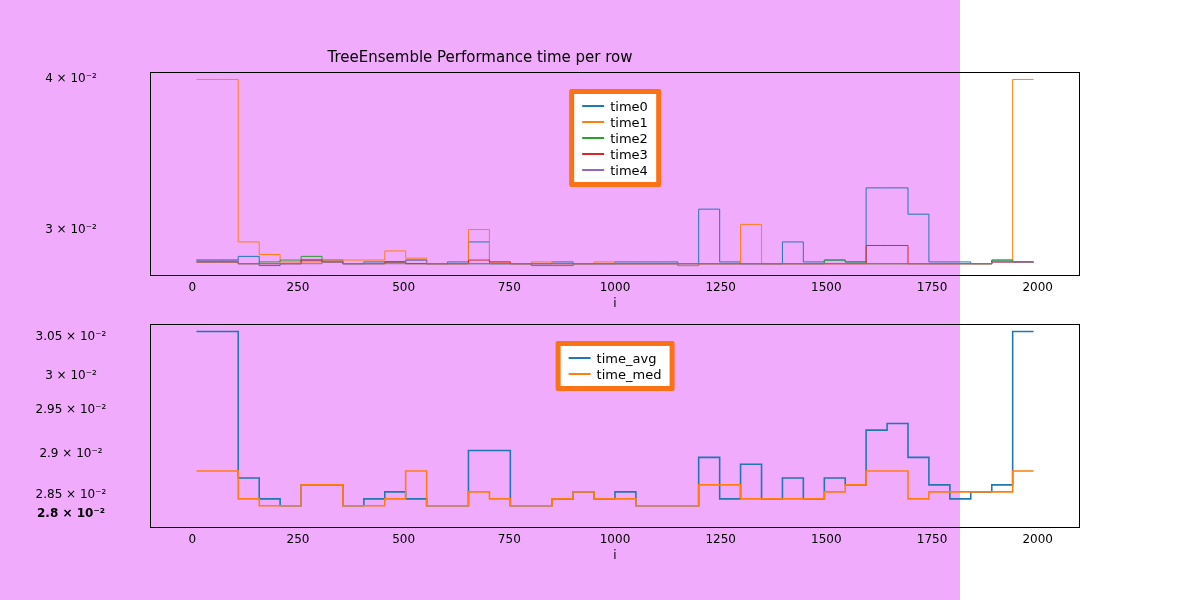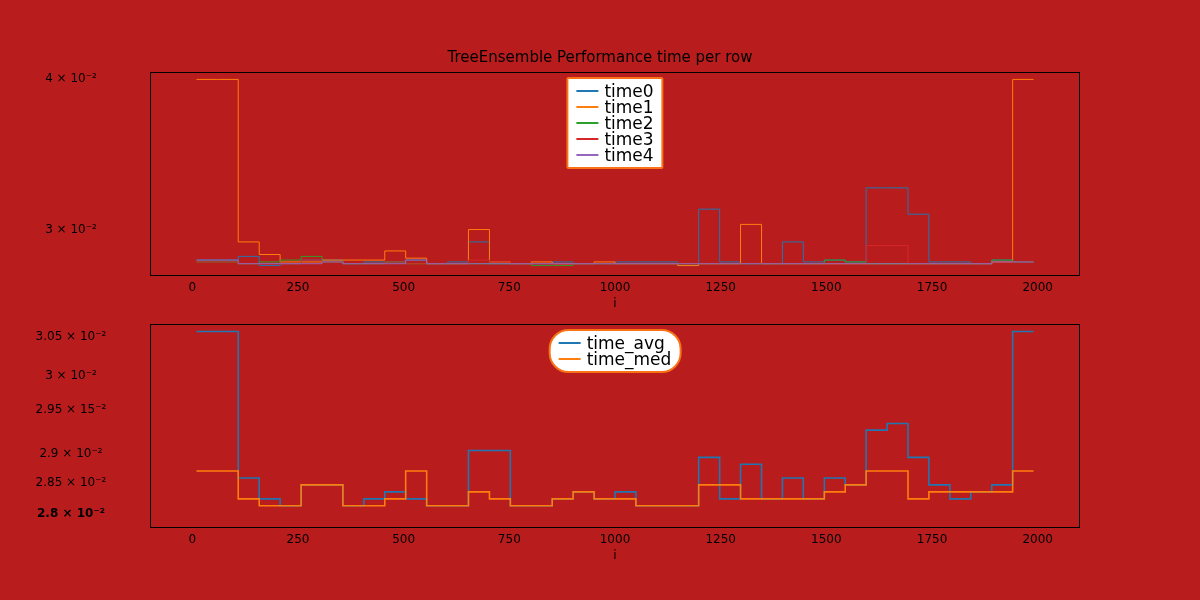--- a/index.html
+++ b/index.html
@@ -5,23 +5,23 @@
   html, body {
     margin: 0;
     padding: 0;
     background: #ffffff;
     font-family: "DejaVu Sans", "Helvetica Neue", Arial, sans-serif;
     font-size: 12px;
     color: #000;
   }
   .figure {
     position: relative;
-    width: 1200px;
+    width: 960px;
     height: 600px;
-    background: #b91c1c;
+    background: #f0abfc;
   }
   .suptitle {
     position: absolute;
     top: 48px;
     left: 0;
     right: 0;
     text-align: center;
     font-size: 15px;
   }
   .axes {
@@ -38,25 +38,26 @@
   }
   .ytick, .xtick {
     position: absolute;
     font-size: 12px;
     white-space: nowrap;
   }
   .ytick { text-align: center; }
   .xtick { text-align: center; transform: translateX(-50%); }
   .legend {
     position: absolute;
-    border: 2px solid #f97316;
+    border: 5px solid #f97316;
     border-radius: 2px;
     background: #fff;
     padding: 4px 8px;
-    font-size: 17px;
+    font-size: 13px;
+    margin-top: 12px;
   }
   .legend-row {
     display: flex;
     align-items: center;
     gap: 6px;
     height: 16px;
   }
   .legend-swatch {
     width: 22px;
     height: 0;
@@ -123,36 +124,36 @@
       <div class="xtick" style="left: 932.045px; top: 280px;">1750</div>
       <div class="xtick" style="left: 1037.73px; top: 280px;">2000</div>
     </div>
   <div class="xlabel" style="top:296px; left:150px; width:930px;">i</div>
 
   <div id="ax1" class="axes" style="left:150px; top:324px; width:930px; height:204px;">
     <svg class="plot" id="plot1" viewBox="0 0 930 204">
         <path d="M 42.3 6.5 L 42.3 6.5 L 63.4 6.5 L 63.4 6.5 L 84.5 6.5 L 84.5 154.5 L 105.7 154.5 L 105.7 175.6 L 126.8 175.6 L 126.8 182.6 L 148.0 182.6 L 148.0 161.5 L 169.1 161.5 L 169.1 161.5 L 190.2 161.5 L 190.2 182.6 L 211.4 182.6 L 211.4 175.6 L 232.5 175.6 L 232.5 168.5 L 253.6 168.5 L 253.6 175.6 L 274.8 175.6 L 274.8 182.6 L 295.9 182.6 L 295.9 182.6 L 317.0 182.6 L 317.0 126.8 L 338.2 126.8 L 338.2 126.8 L 359.3 126.8 L 359.3 182.6 L 380.5 182.6 L 380.5 182.6 L 401.6 182.6 L 401.6 175.6 L 422.7 175.6 L 422.7 168.5 L 443.9 168.5 L 443.9 175.6 L 465.0 175.6 L 465.0 168.5 L 486.1 168.5 L 486.1 182.6 L 507.3 182.6 L 507.3 182.6 L 528.4 182.6 L 528.4 182.6 L 549.5 182.6 L 549.5 133.7 L 570.7 133.7 L 570.7 175.6 L 591.8 175.6 L 591.8 140.6 L 613.0 140.6 L 613.0 175.6 L 634.1 175.6 L 634.1 154.5 L 655.2 154.5 L 655.2 175.6 L 676.4 175.6 L 676.4 154.5 L 697.5 154.5 L 697.5 161.5 L 718.6 161.5 L 718.6 106.2 L 739.8 106.2 L 739.8 99.4 L 760.9 99.4 L 760.9 133.7 L 782.0 133.7 L 782.0 161.5 L 803.2 161.5 L 803.2 175.6 L 824.3 175.6 L 824.3 168.5 L 845.5 168.5 L 845.5 161.5 L 866.6 161.5 L 866.6 6.5 L 887.7 6.5 " fill="none" stroke="#1f77b4" stroke-width="1.6"></path>
         <path d="M 42.3 147.5 L 42.3 147.5 L 63.4 147.5 L 63.4 147.5 L 84.5 147.5 L 84.5 175.6 L 105.7 175.6 L 105.7 182.6 L 126.8 182.6 L 126.8 182.6 L 148.0 182.6 L 148.0 161.5 L 169.1 161.5 L 169.1 161.5 L 190.2 161.5 L 190.2 182.6 L 211.4 182.6 L 211.4 182.6 L 232.5 182.6 L 232.5 175.6 L 253.6 175.6 L 253.6 147.5 L 274.8 147.5 L 274.8 182.6 L 295.9 182.6 L 295.9 182.6 L 317.0 182.6 L 317.0 168.5 L 338.2 168.5 L 338.2 175.6 L 359.3 175.6 L 359.3 182.6 L 380.5 182.6 L 380.5 182.6 L 401.6 182.6 L 401.6 175.6 L 422.7 175.6 L 422.7 168.5 L 443.9 168.5 L 443.9 175.6 L 465.0 175.6 L 465.0 175.6 L 486.1 175.6 L 486.1 182.6 L 507.3 182.6 L 507.3 182.6 L 528.4 182.6 L 528.4 182.6 L 549.5 182.6 L 549.5 161.5 L 570.7 161.5 L 570.7 161.5 L 591.8 161.5 L 591.8 175.6 L 613.0 175.6 L 613.0 175.6 L 634.1 175.6 L 634.1 175.6 L 655.2 175.6 L 655.2 175.6 L 676.4 175.6 L 676.4 168.5 L 697.5 168.5 L 697.5 161.5 L 718.6 161.5 L 718.6 147.5 L 739.8 147.5 L 739.8 147.5 L 760.9 147.5 L 760.9 175.6 L 782.0 175.6 L 782.0 168.5 L 803.2 168.5 L 803.2 168.5 L 824.3 168.5 L 824.3 168.5 L 845.5 168.5 L 845.5 168.5 L 866.6 168.5 L 866.6 147.5 L 887.7 147.5 " fill="none" stroke="#ff7f0e" stroke-width="1.6"></path>
       </svg>
-    <div id="legend1" class="legend" style="left:50%; top:4px; transform:translateX(-50%);border-radius:20px;">
+    <div id="legend1" class="legend" style="left:50%; top:4px; transform:translateX(-50%);">
         <div class="legend-row">
           <span class="legend-swatch" style="border-top-color: rgb(31, 119, 180);"></span>
           <span>time_avg</span>
         </div>
         <div class="legend-row">
           <span class="legend-swatch" style="border-top-color: rgb(255, 127, 14);"></span>
           <span>time_med</span>
         </div>
       </div>
   </div>
   <div id="yticks1">
       <div class="ytick" style="left: 0px; width: 142px; top: 505.73px; font-weight: bold;">2.8 × 10⁻²</div>
-      <div class="ytick" style="left: 0px; width: 142px; top: 475px;">2.85 × 10⁻²</div>
+      <div class="ytick" style="left: 0px; width: 142px; top: 487px;">2.85 × 10⁻²</div>
       <div class="ytick" style="left: 0px; width: 142px; top: 446px;">2.9 × 10⁻²</div>
-      <div class="ytick" style="left: 0px; width: 142px; top: 401.846px;">2.95 × 15⁻²</div>
+      <div class="ytick" style="left: 0px; width: 142px; top: 401.846px;">2.95 × 10⁻²</div>
       <div class="ytick" style="left: 0px; width: 142px; top: 368.389px;">3 × 10⁻²</div>
       <div class="ytick" style="left: 0px; width: 142px; top: 329px;">3.05 × 10⁻²</div>
     </div>
   <div id="xticks1">
       <div class="xtick" style="left: 192.273px; top: 532px;">0</div>
       <div class="xtick" style="left: 297.955px; top: 532px;">250</div>
       <div class="xtick" style="left: 403.636px; top: 532px;">500</div>
       <div class="xtick" style="left: 509.318px; top: 532px;">750</div>
       <div class="xtick" style="left: 615px; top: 532px;">1000</div>
       <div class="xtick" style="left: 720.682px; top: 532px;">1250</div>

